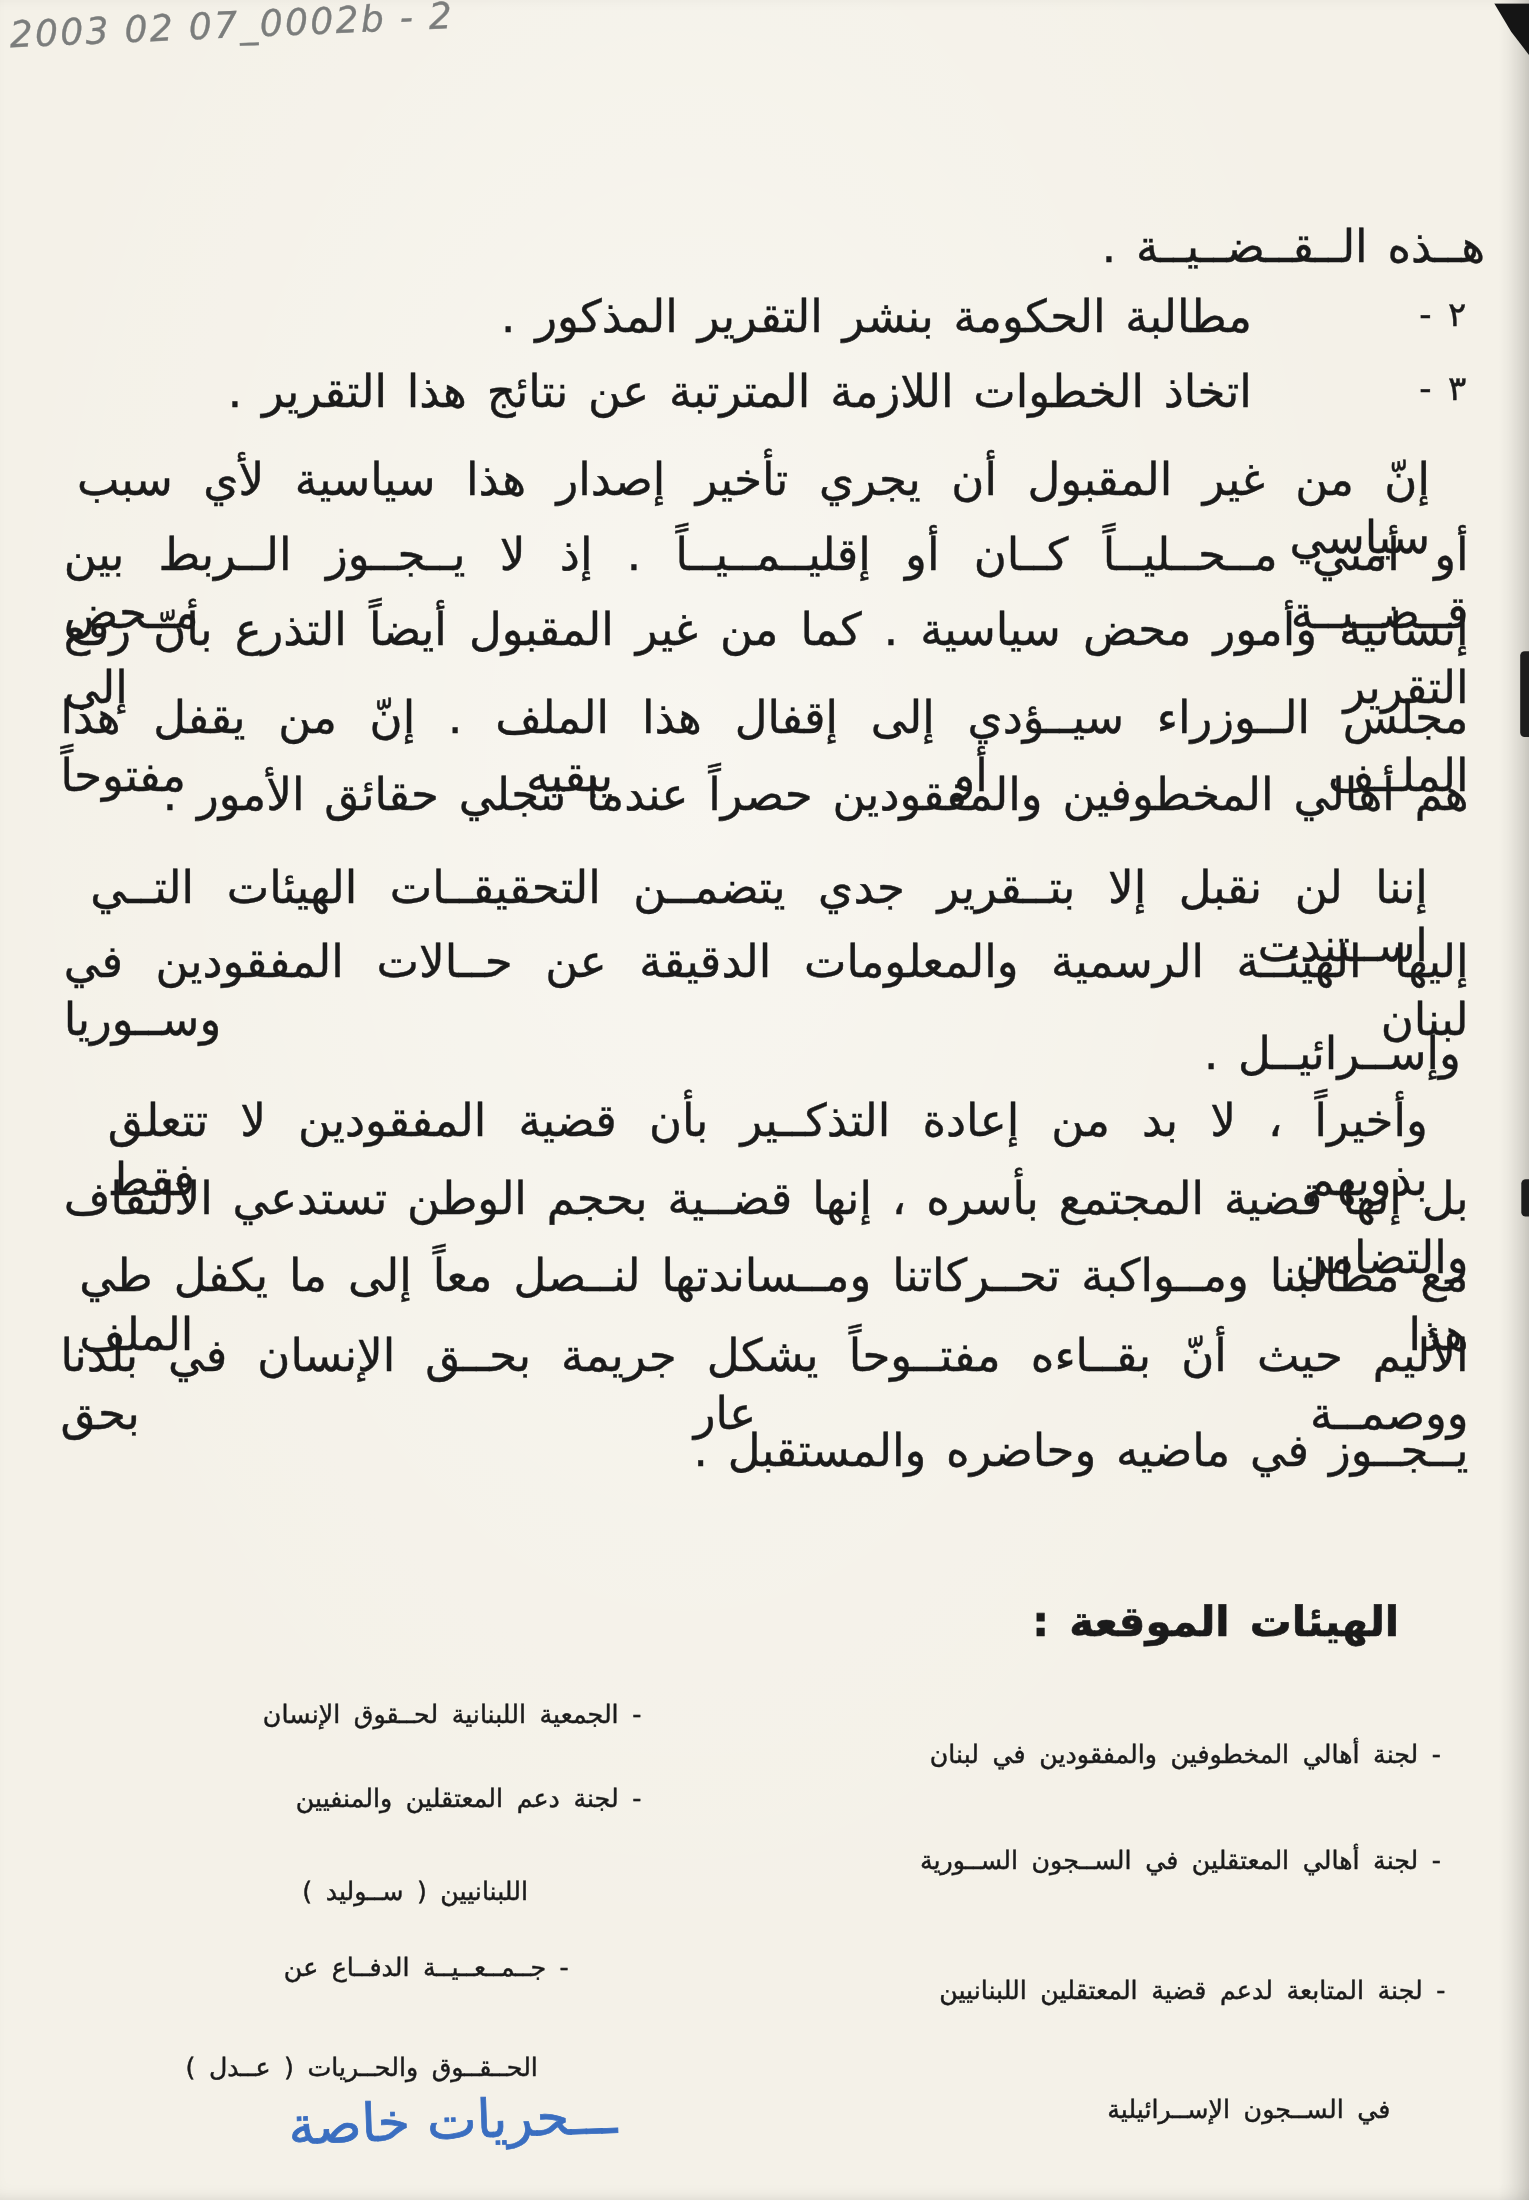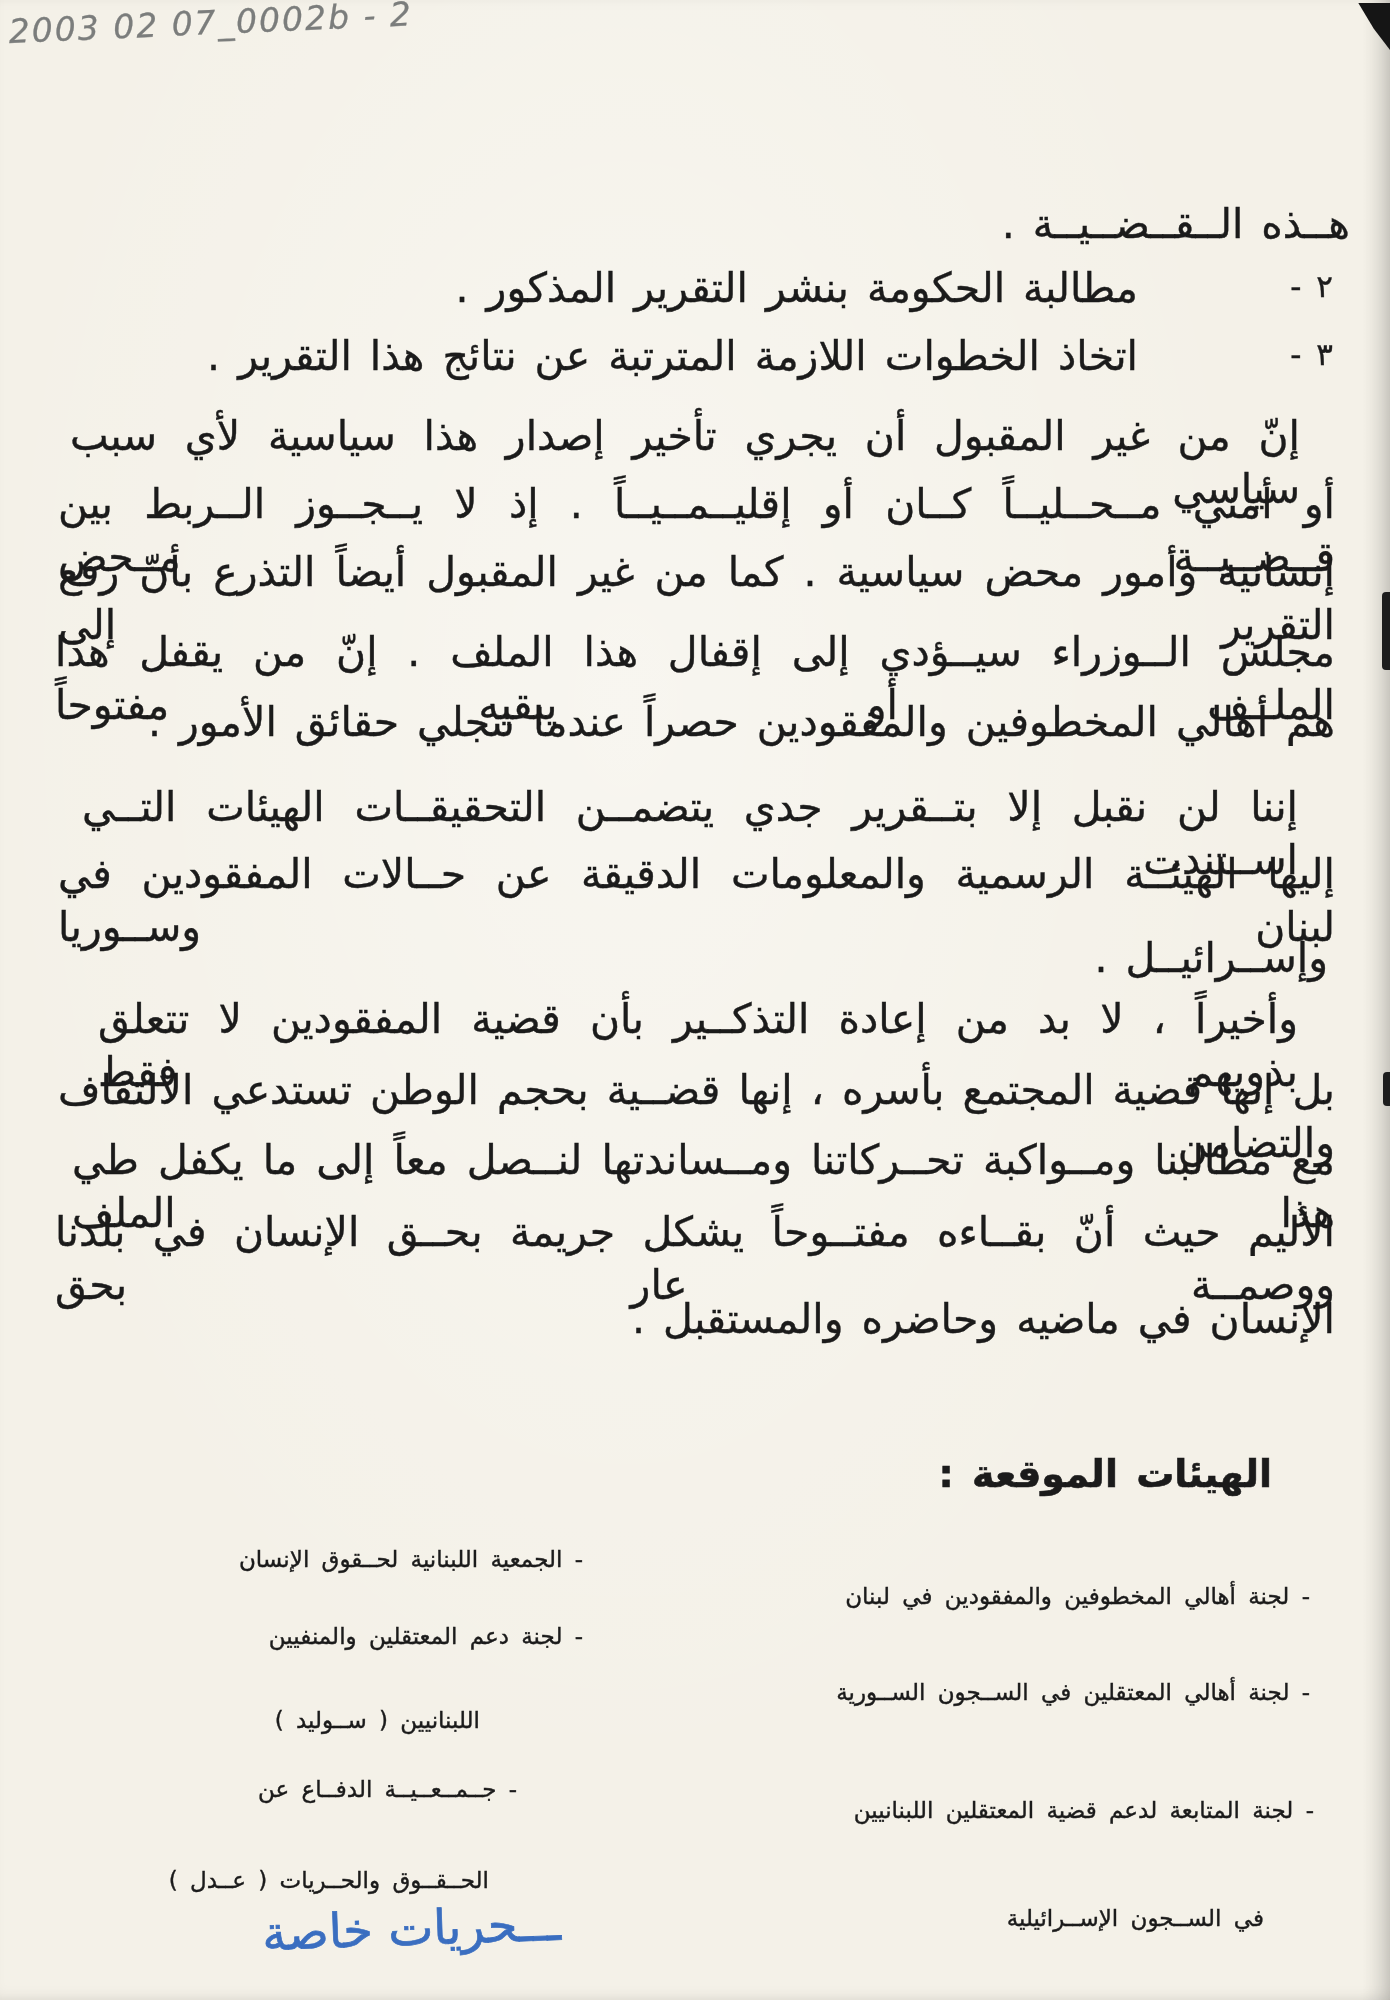--- a/index.html
+++ b/index.html
@@ -98,21 +98,21 @@
   <div class="line rline" style="top:696px;right:55px;">هم  أهالي المخطوفين  والمفقودين  حصراً عندما تنجلي حقائق الأمور .</div>
 
   <div class="line jline" style="top:781px;right:92px;left:82px;">إننا  لن نقبل إلا بتــقرير جدي يتضمــن التحقيقــات الهيئات التــي  اســتندت</div>
   <div class="line jline" style="top:848px;right:55px;left:58px;">إليها الهيئــة الرسمية والمعلومات  الدقيقة عن حــالات  المفقودين  في  لبنان  وســوريا</div>
   <div class="line rline" style="top:932px;right:62px;text-align:right;">وإســرائيــل .</div>
 
   <div class="line jline" style="top:993px;right:92px;left:98px;">وأخيراً ، لا بد من إعادة التذكــير بأن قضية المفقودين لا تتعلق بذويهم فقط</div>
   <div class="line jline" style="top:1064px;right:55px;left:58px;">بل إنها قضية المجتمع بأسره ، إنها قضــية بحجم الوطن تستدعي الالتفاف والتضامن</div>
   <div class="line jline" style="top:1134px;right:55px;left:72px;">مع مطالبنا ومــواكبة تحــركاتنا ومــساندتها لنــصل معاً إلى ما يكفل طي هذا الملف</div>
   <div class="line jline" style="top:1206px;right:55px;left:55px;">الأليم حيث أنّ بقــاءه مفتــوحاً يشكل جريمة بحــق الإنسان في بلدنا ووصمــة عار بحق</div>
-  <div class="line rline" style="top:1293px;right:55px;">الإنسان في ماضيه وحاضره والمستقبل .</div>
+  <div class="line rline" style="top:1293px;right:55px;">يــجــوز في ماضيه وحاضره والمستقبل .</div>
 
   <div class="line rline heading" style="top:1450px;right:118px;">الهيئات  الموقعة  :</div>
 
   <div class="line rline colitem" style="top:1542px;right:80px;">- لجنة أهالي المخطوفين والمفقودين في لبنان</div>
   <div class="line rline colitem" style="top:1638px;right:80px;">- لجنة أهالي المعتقلين في الســجون الســورية</div>
   <div class="line rline colitem" style="top:1756px;right:76px;">- لجنة المتابعة لدعم قضية المعتقلين اللبنانيين</div>
   <div class="line rline colitem" style="top:1864px;right:126px;">في الســجون الإســرائيلية</div>
 
   <div class="line rline colitem" style="top:1505px;right:807px;">- الجمعية اللبنانية لحــقوق الإنسان</div>
   <div class="line rline colitem" style="top:1582px;right:807px;">- لجنة دعم المعتقلين والمنفيين</div>

